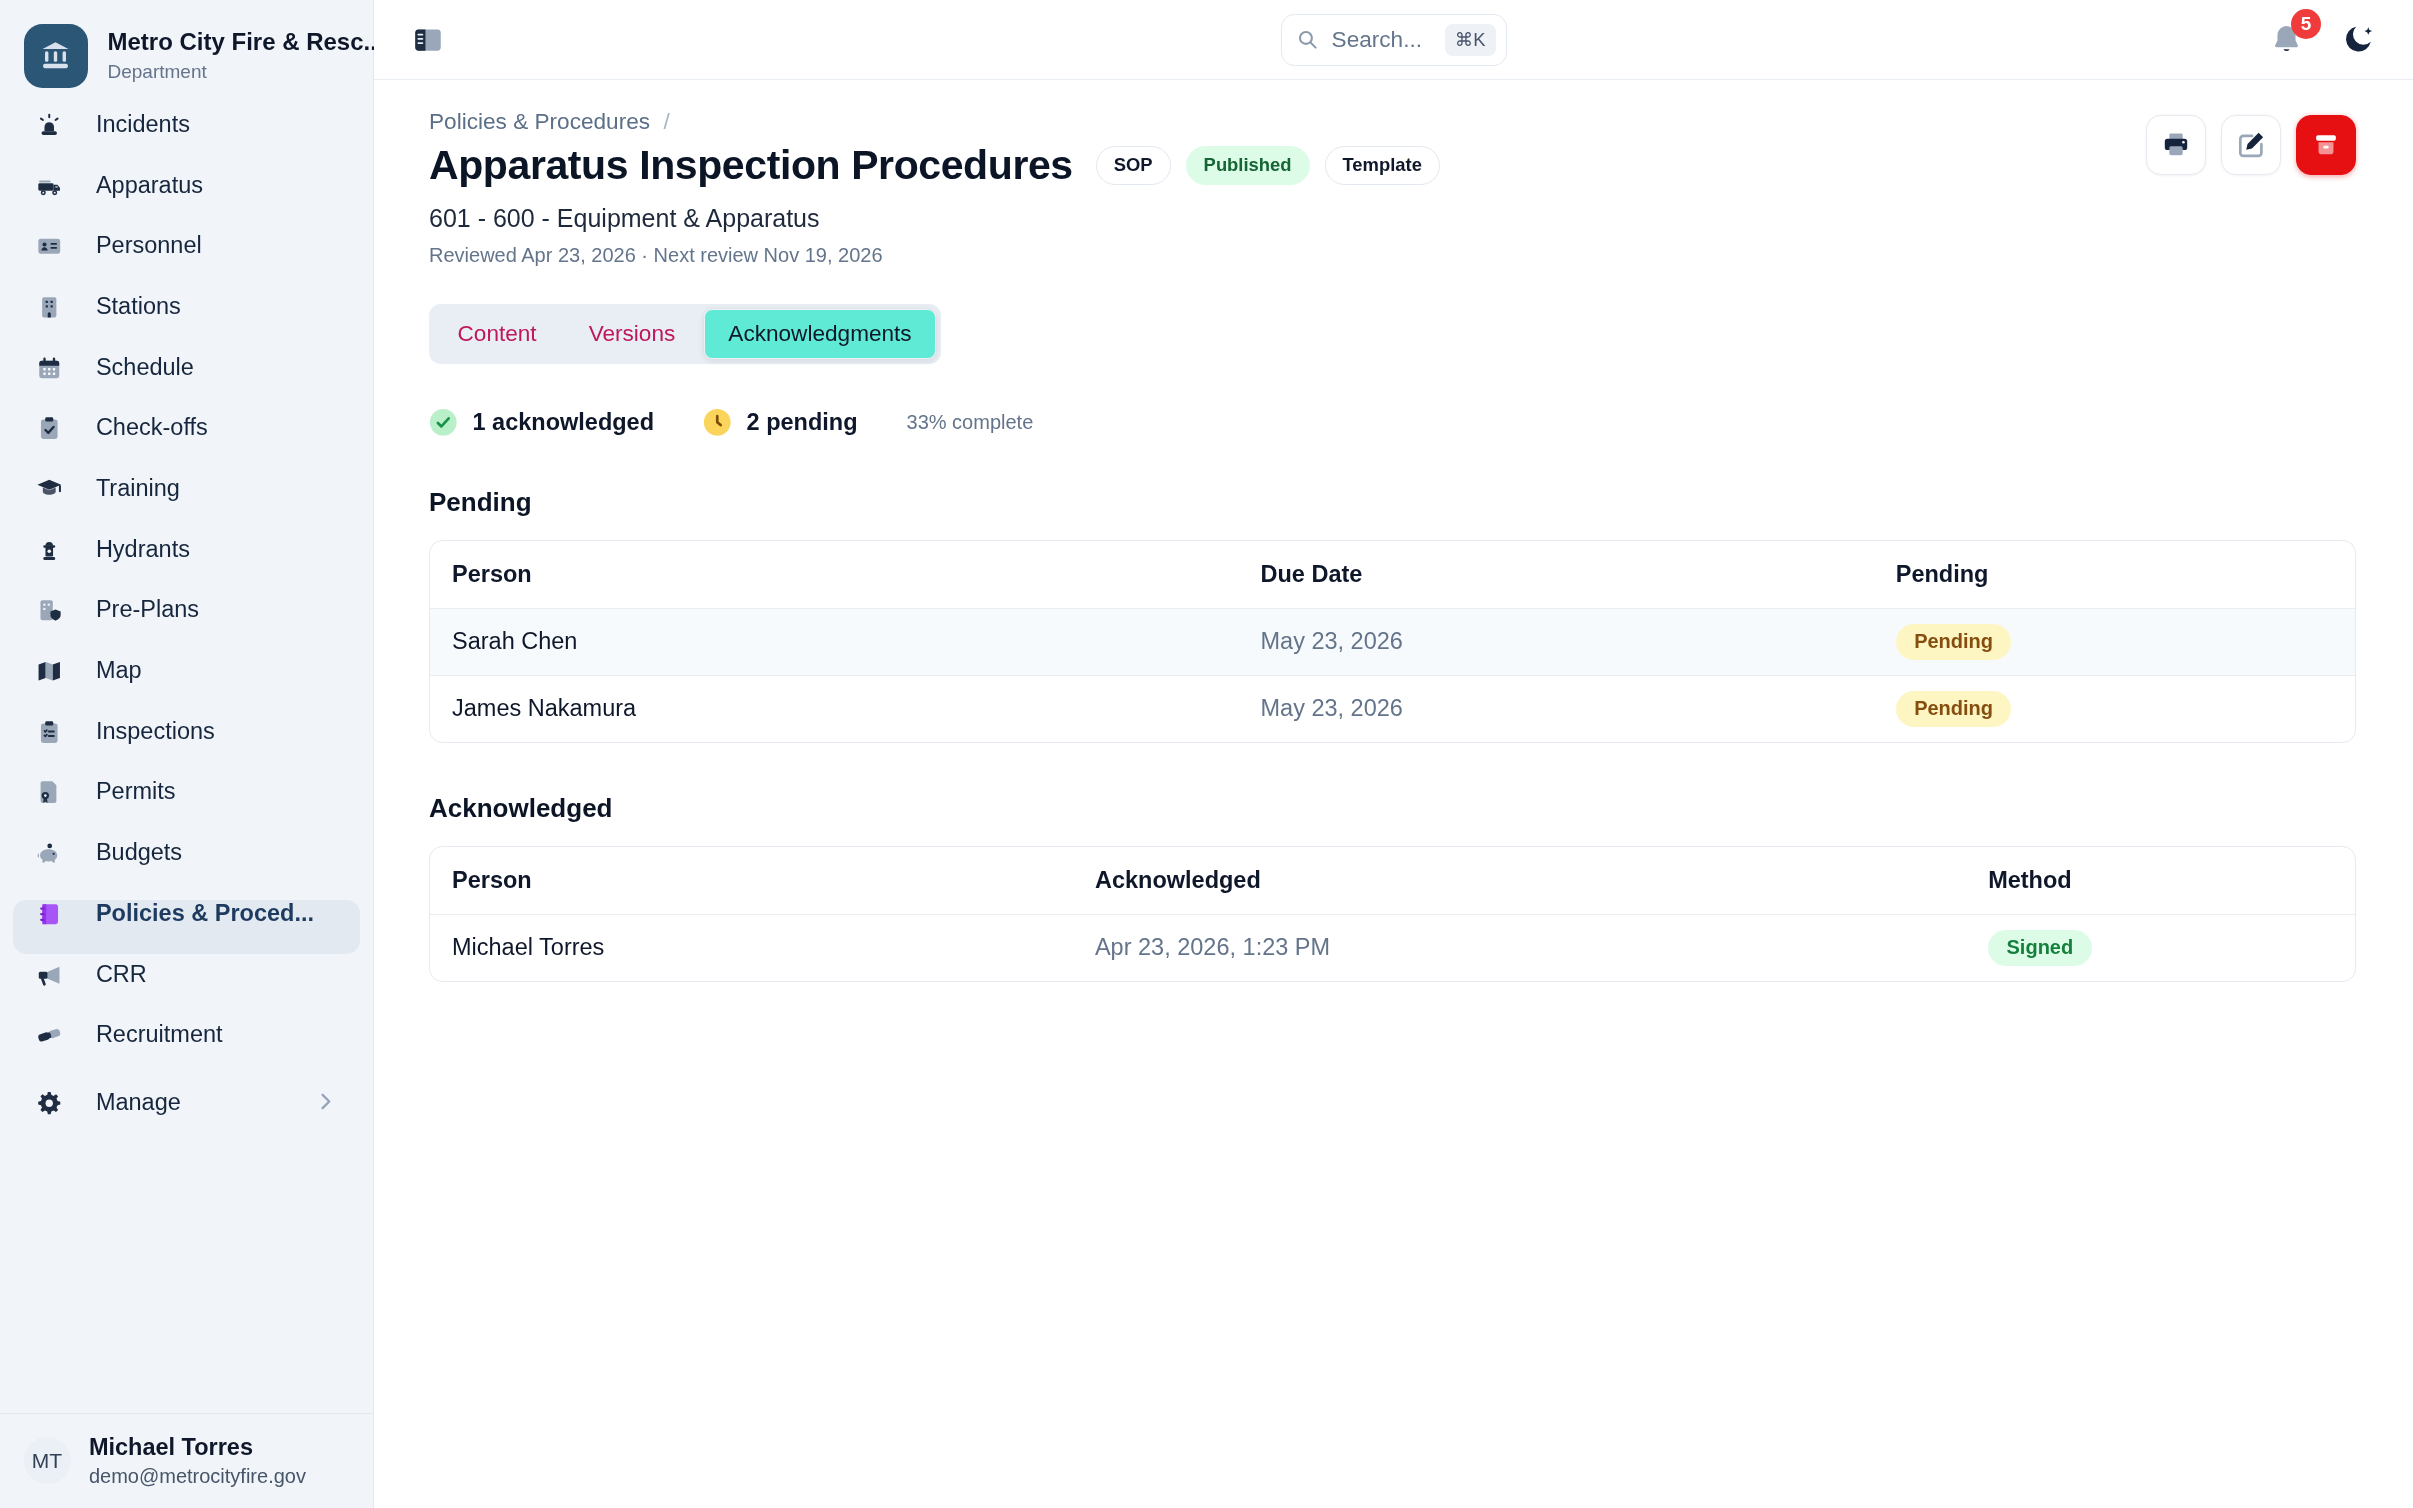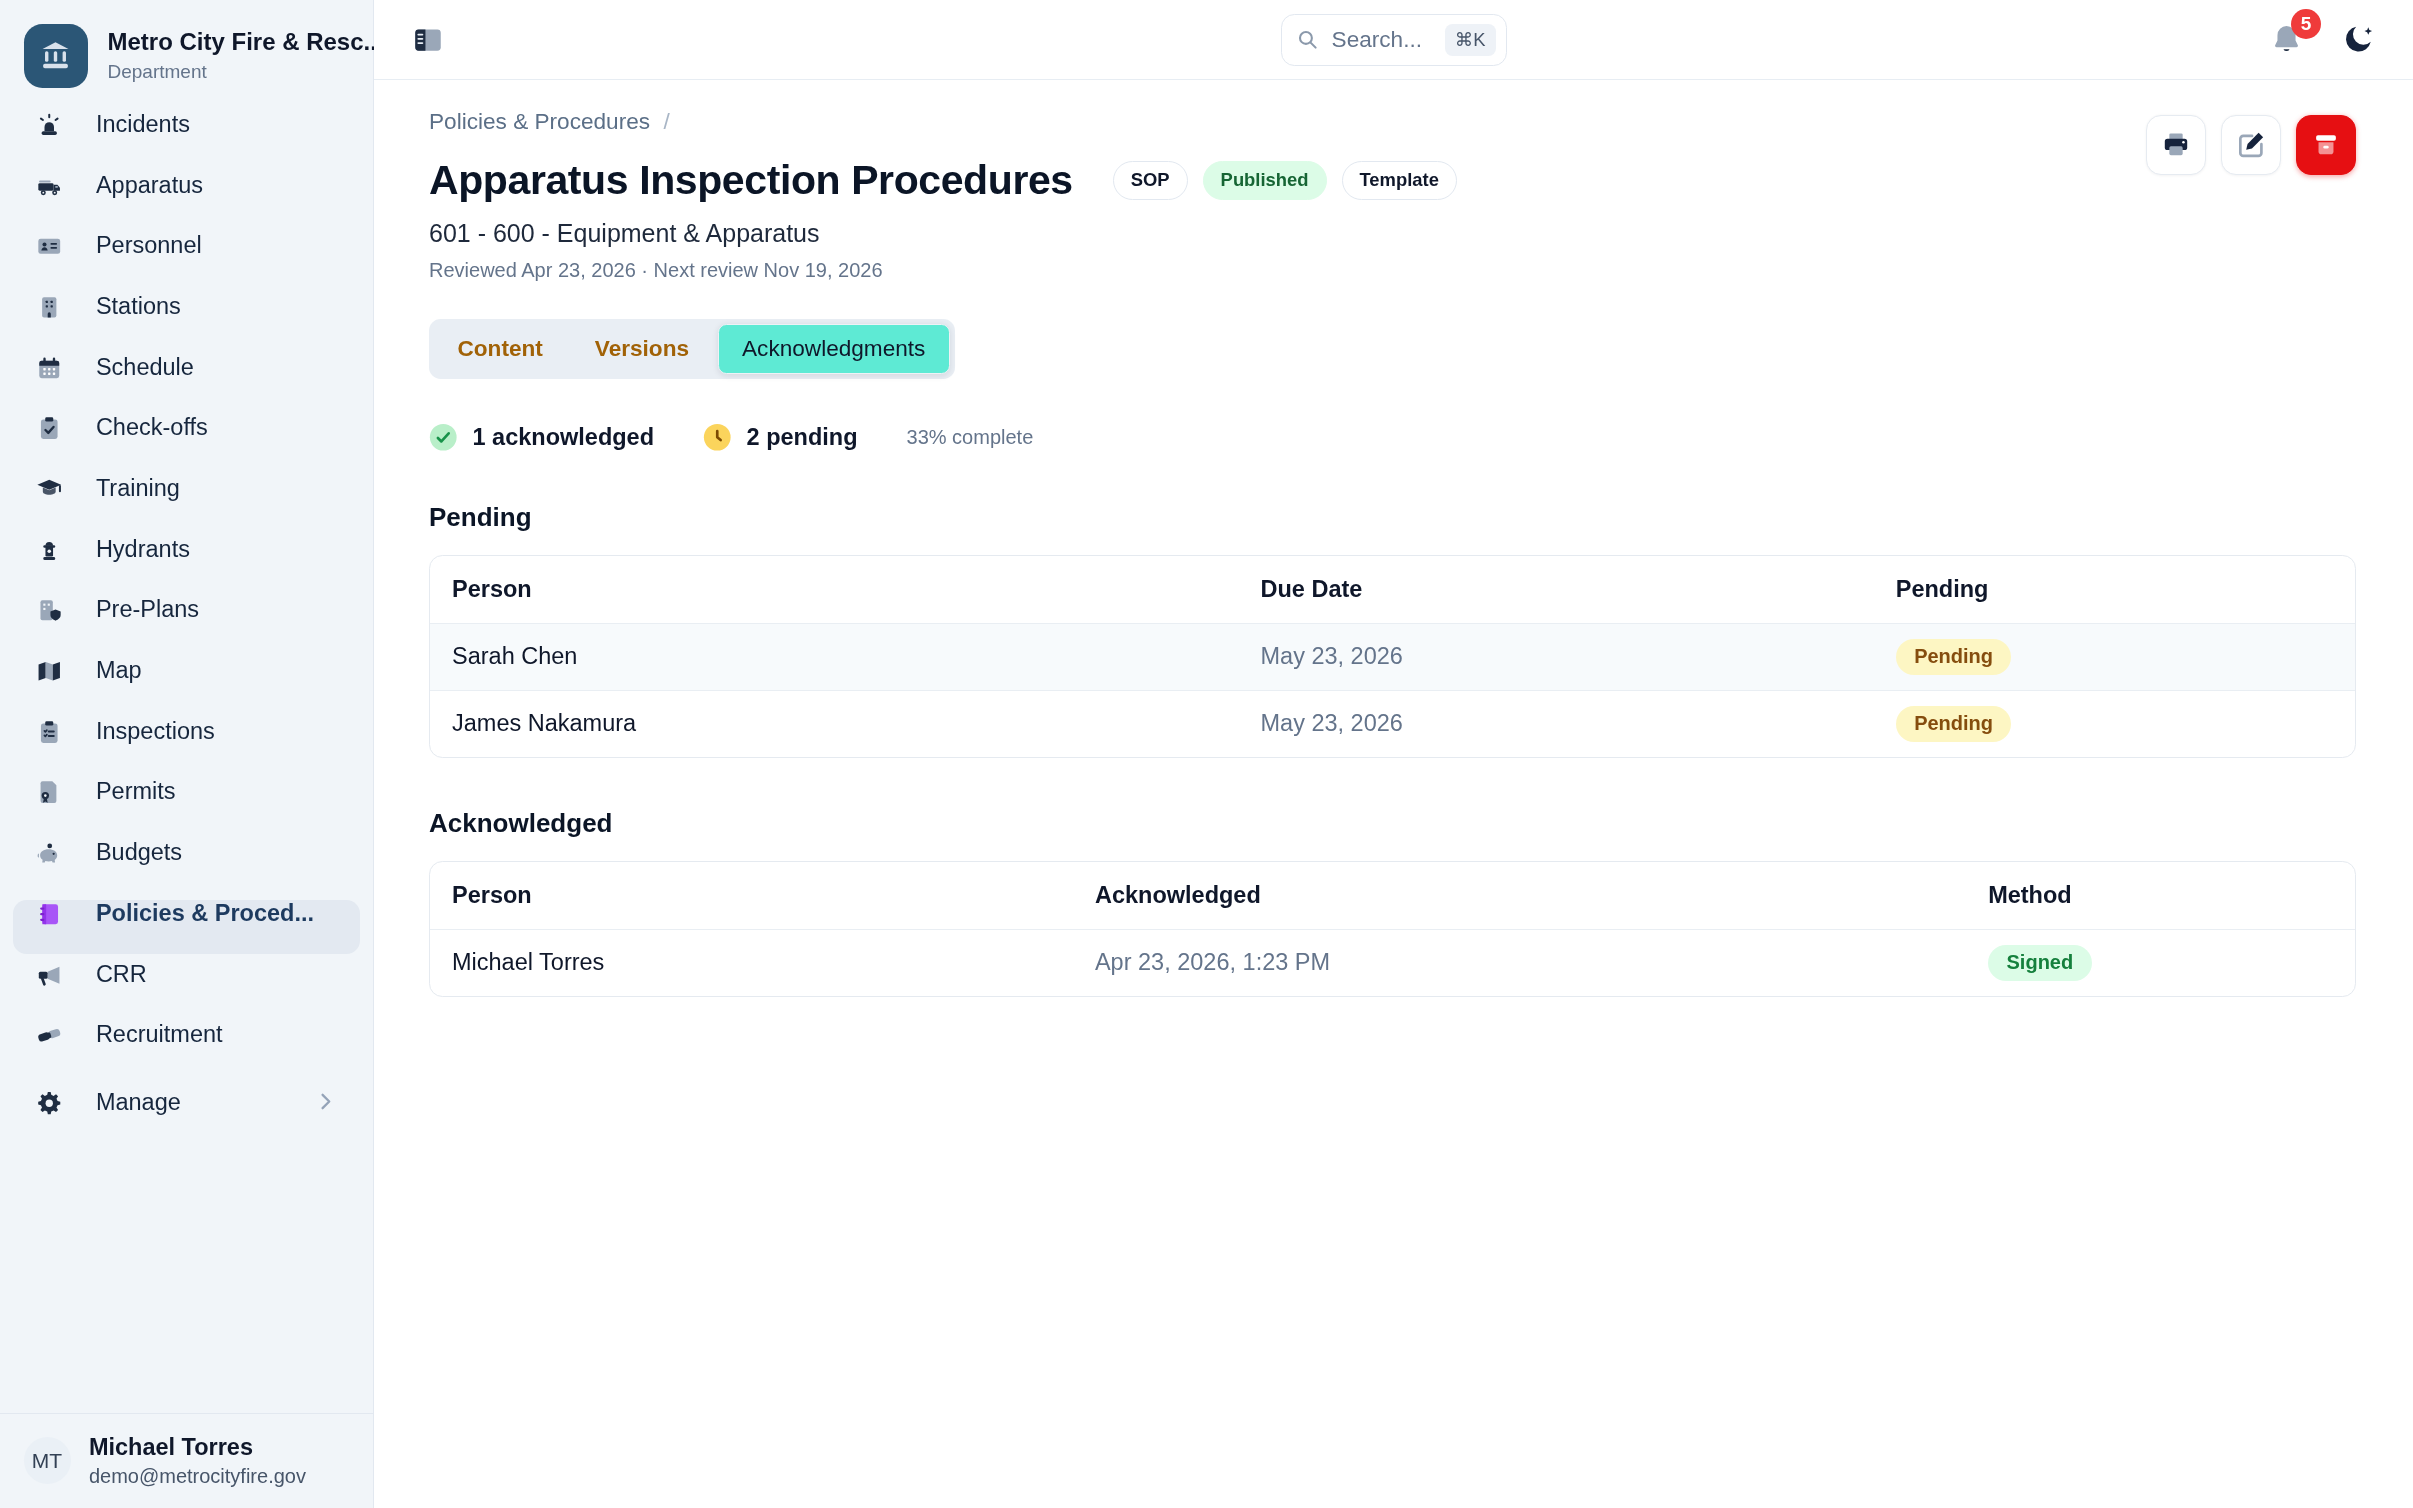--- a/index.html
+++ b/index.html
@@ -84,21 +84,21 @@
   }
   .moon-btn { cursor:pointer; }
   .moon-btn svg { width:35px; height:35px; }
 
   
   .content { flex:1; overflow:auto; padding:28.5px 57px 50px 55px; }
   .page-head { display:flex; justify-content:space-between; align-items:flex-start; }
   .breadcrumb { display:flex; align-items:center; gap:13.4px; font-size:22.6px; }
   .breadcrumb-link { color:#5b6f87; cursor:pointer; }
   .breadcrumb-sep { color:#a9b6c6; }
-  .title-row { display:flex; align-items:center; gap:40px; margin-top:22px; flex-wrap:wrap; }
+  .title-row { display:flex; align-items:center; gap:23px; margin-top:7px; flex-wrap:wrap; }
   .page-title { font-size:41px; font-weight:700; letter-spacing:-0.4px; color:#0b1526; }
   .badges { display:flex; align-items:center; gap:15px; }
   .badge {
     font-size:18.4px; font-weight:700; border-radius:837px; padding:7.5px 17px; white-space:nowrap;
   }
   .badge.outline { background:#fff; border:1.7px solid #e2e8f0; color:#0f172a; }
   .badge.green { background:#dcfce7; border:1.7px solid #dcfce7; color:#166534; font-weight:600; }
   .subtitle { font-size:25px; font-weight:500; color:#1e293b; margin-top:15px; }
   .meta { font-size:20px; color:#64748b; margin-top:11.7px; }
 
@@ -109,21 +109,21 @@
     display:flex; align-items:center; justify-content:center; cursor:pointer;
   }
   .icon-btn svg { width:32px; height:32px; }
   .icon-btn.danger { background:#e60f12; border-color:#e60f12; box-shadow:0 1.7px 5px rgba(230,15,18,.35); }
 
   .tabs {
     display:inline-flex; align-items:center; gap:5px;
     background:#e9eef4; border-radius:11.7px; padding:5px; margin-top:37px;
   }
   .tab {
-    font-size:22.6px; font-weight:700; color:#a16207;
+    font-size:22.6px; font-weight:400; color:#be185d;
     padding:11px 23.5px; border-radius:8.4px; cursor:pointer; white-space:nowrap;
   }
   .tab.active {
     background:#5eead4; font-weight:400; color:#0f172a;
     border:0.8px solid #eef2f6; box-shadow:0 1.7px 6.7px rgba(15,23,42,.10);
   }
 
   .stats-row { display:flex; align-items:center; gap:49px; margin-top:44px; }
   .stat { display:flex; align-items:center; gap:15px; font-size:23.5px; font-weight:700; color:#0f172a; }
   .stat svg { width:28.5px; height:28.5px; }

